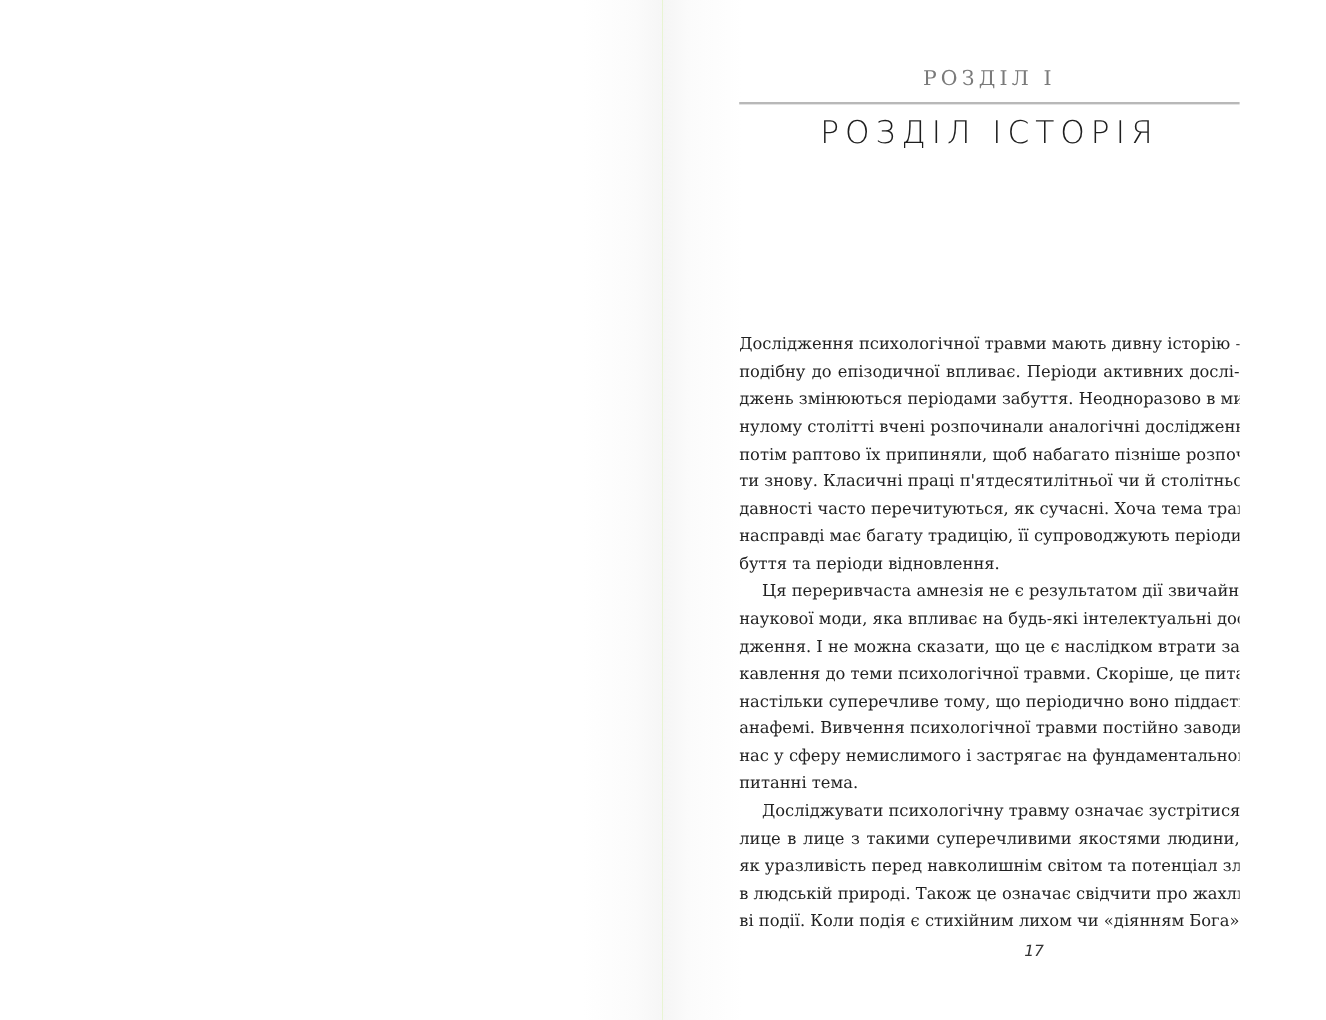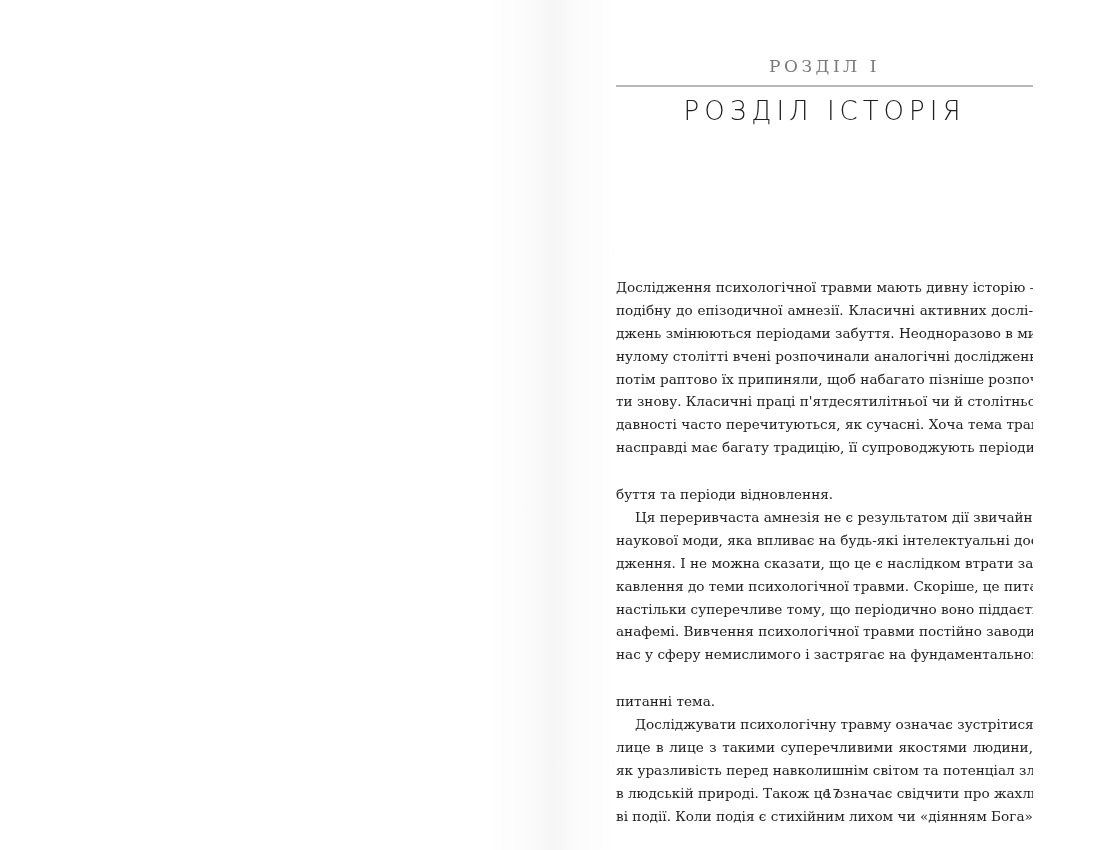--- a/index.html
+++ b/index.html
@@ -74,51 +74,51 @@
       height: 22.9px;
       line-height: 22.9px;
       white-space: nowrap;
       text-align: justify;
       text-align-last: justify;
       overflow: hidden;
     }
     .line.last {
       text-align: left;
       text-align-last: left;
-      margin-top: 24px;
     }
     .line.indent {
       padding-left: 19px;
     }
     .page-number {
       position: absolute;
-      left: 824px;
+      left: 780px;
       width: 90px;
       top: 786px;
-      text-align: left;
+      text-align: right;
       font-family: "DejaVu Sans", sans-serif;
       font-size: 13px;
       color: #333333;
+      font-style: italic;
     }
   </style>
 </head>
 <body>
 
 <div class="spread">
   <div class="page-left"></div>
   <div class="page-right"></div>
 
   <div class="chapter-label">РОЗДІЛ І</div>
   <div class="chapter-rule"></div>
   <div class="chapter-title">РОЗДІЛ ІСТОРІЯ</div>
 
   <div class="body-text">
     <div>
       <span class="line">Дослідження психологічної травми мають дивну історію —</span>
-      <span class="line">подібну до епізодичної амнезії. Класичні активних дослі-</span>
+      <span class="line">подібну до епізодичної впливає. Періоди активних дослі-</span>
       <span class="line">джень змінюються періодами забуття. Неодноразово в ми-</span>
       <span class="line">нулому столітті вчені розпочинали аналогічні дослідження,</span>
       <span class="line">потім раптово їх припиняли, щоб набагато пізніше розпоча-</span>
       <span class="line">ти знову. Класичні праці п'ятдесятилітньої чи й столітньої</span>
       <span class="line">давності часто перечитуються, як сучасні. Хоча тема травми</span>
       <span class="line">насправді має багату традицію, її супроводжують періоди за-</span>
       <span class="line last">буття та періоди відновлення.</span>
     </div>
     <div>
       <span class="line indent">Ця переривчаста амнезія не є результатом дії звичайної</span>

